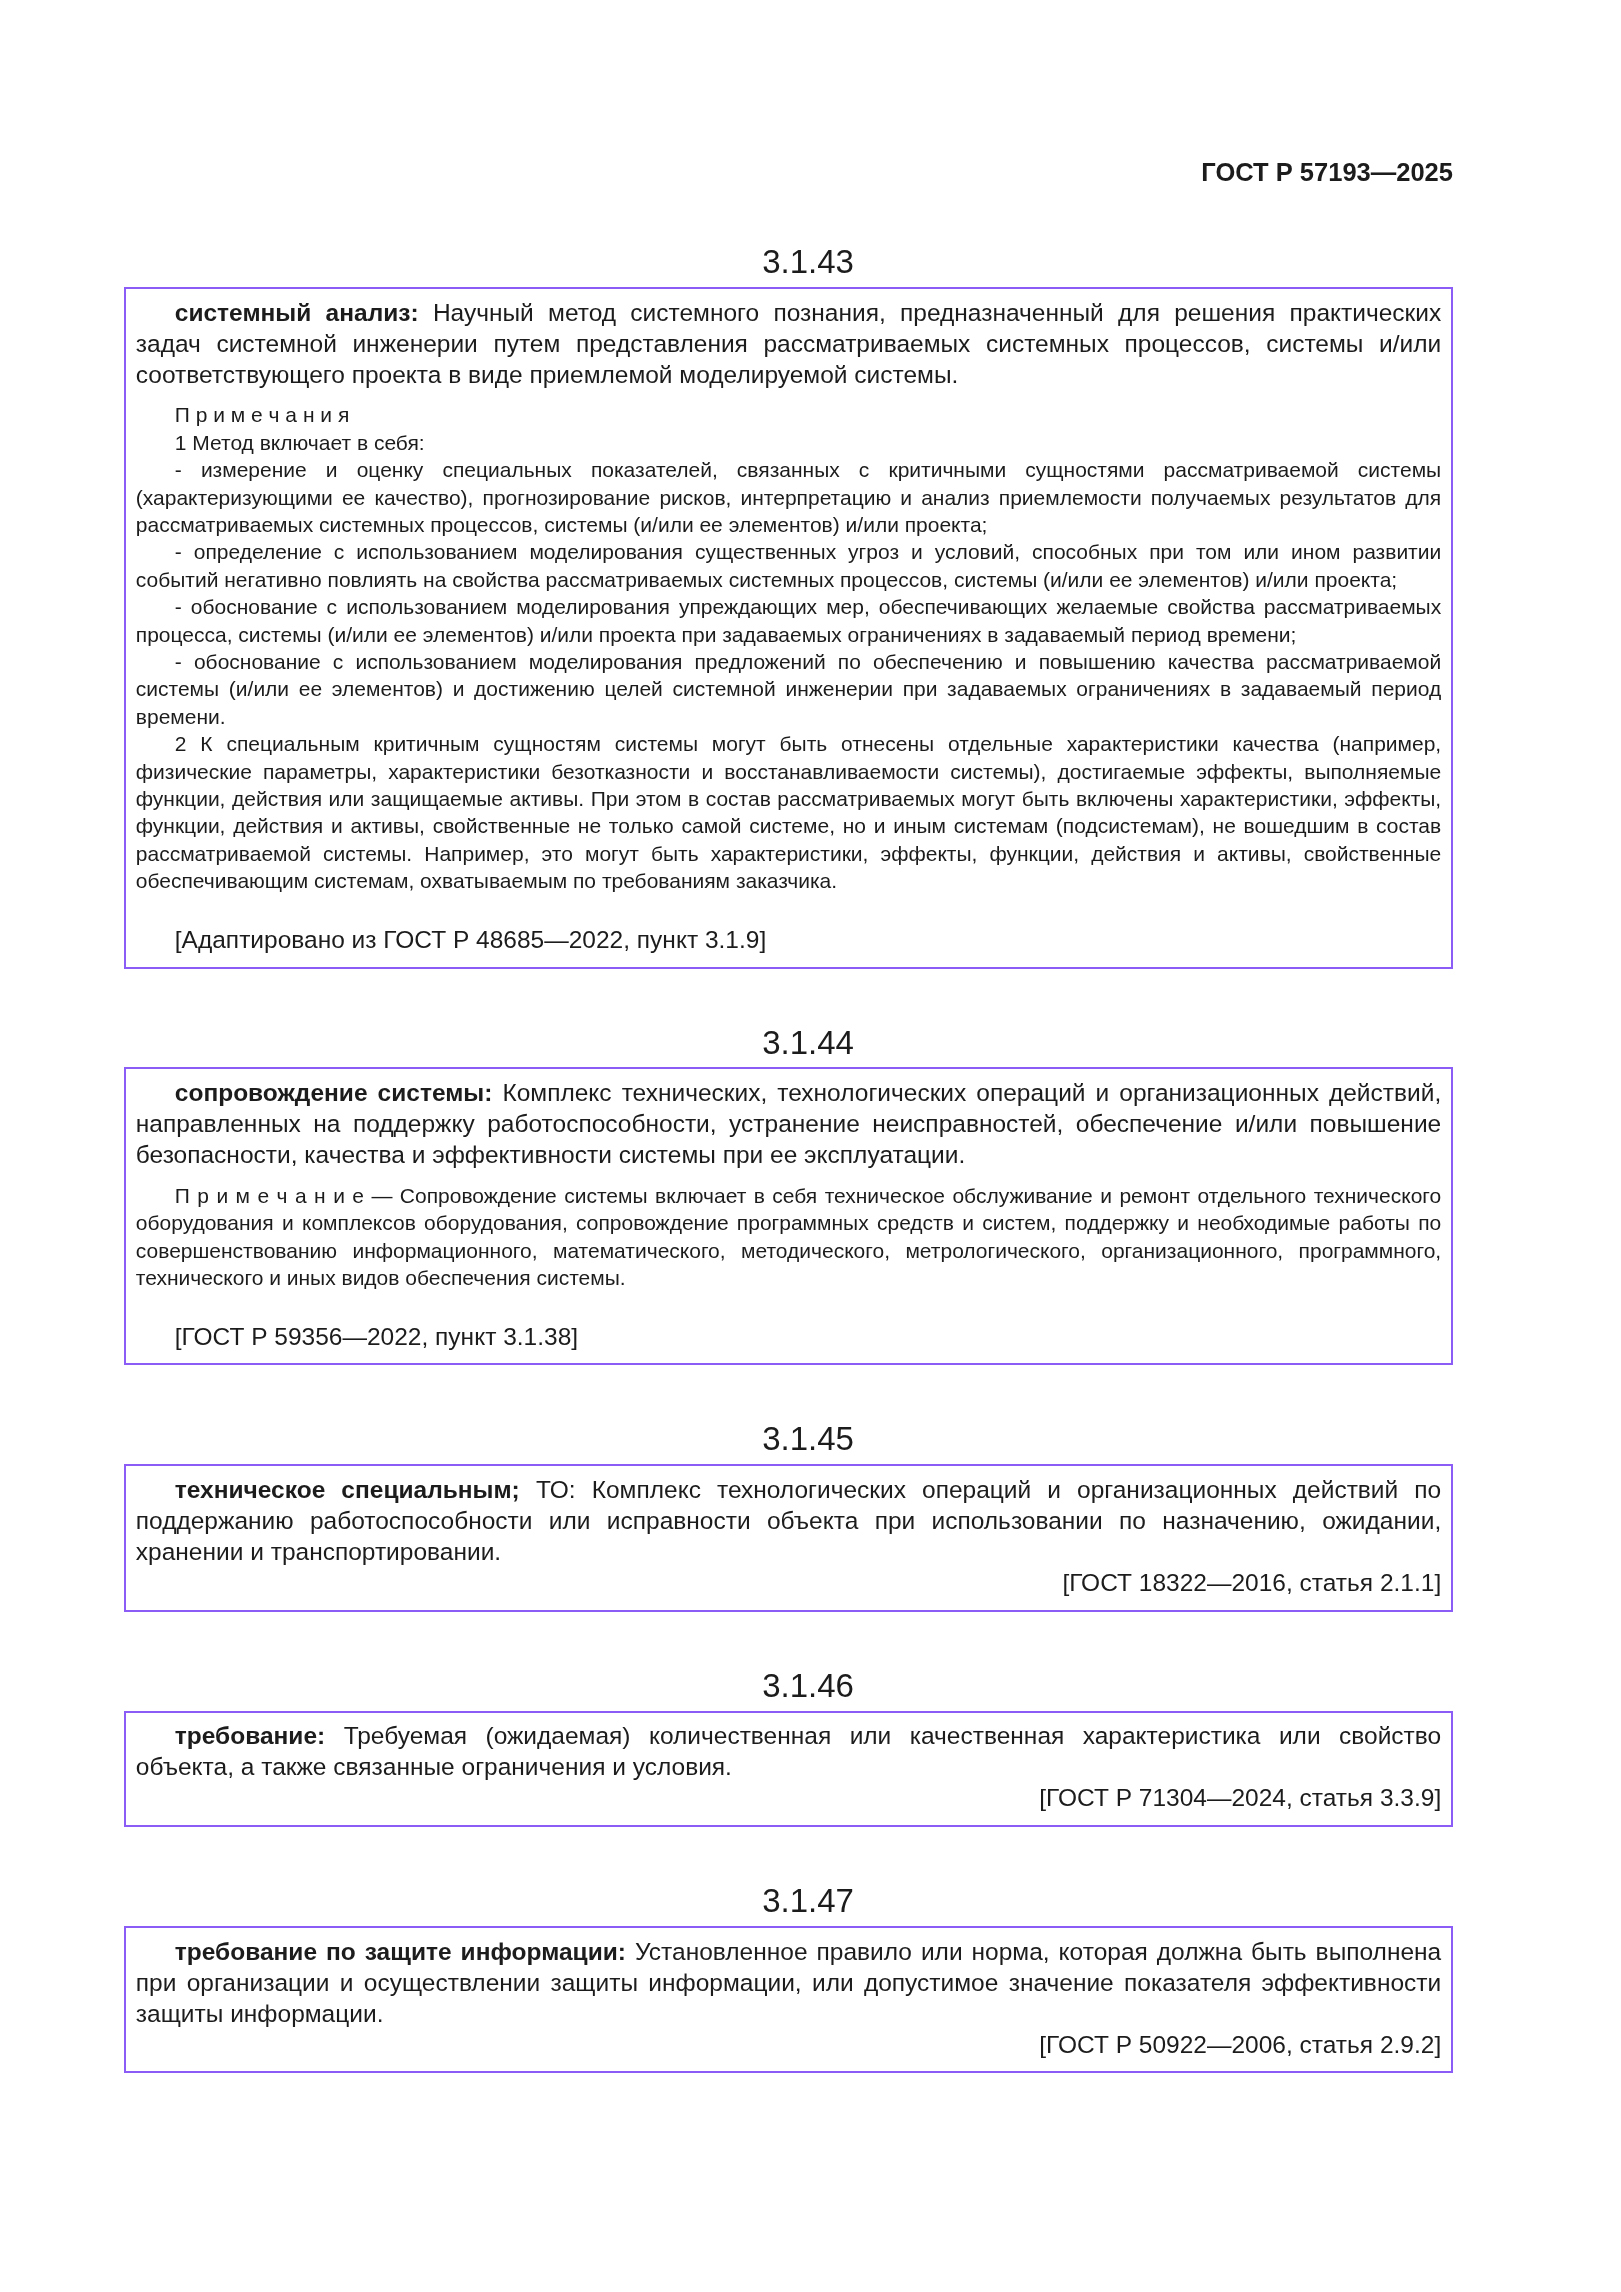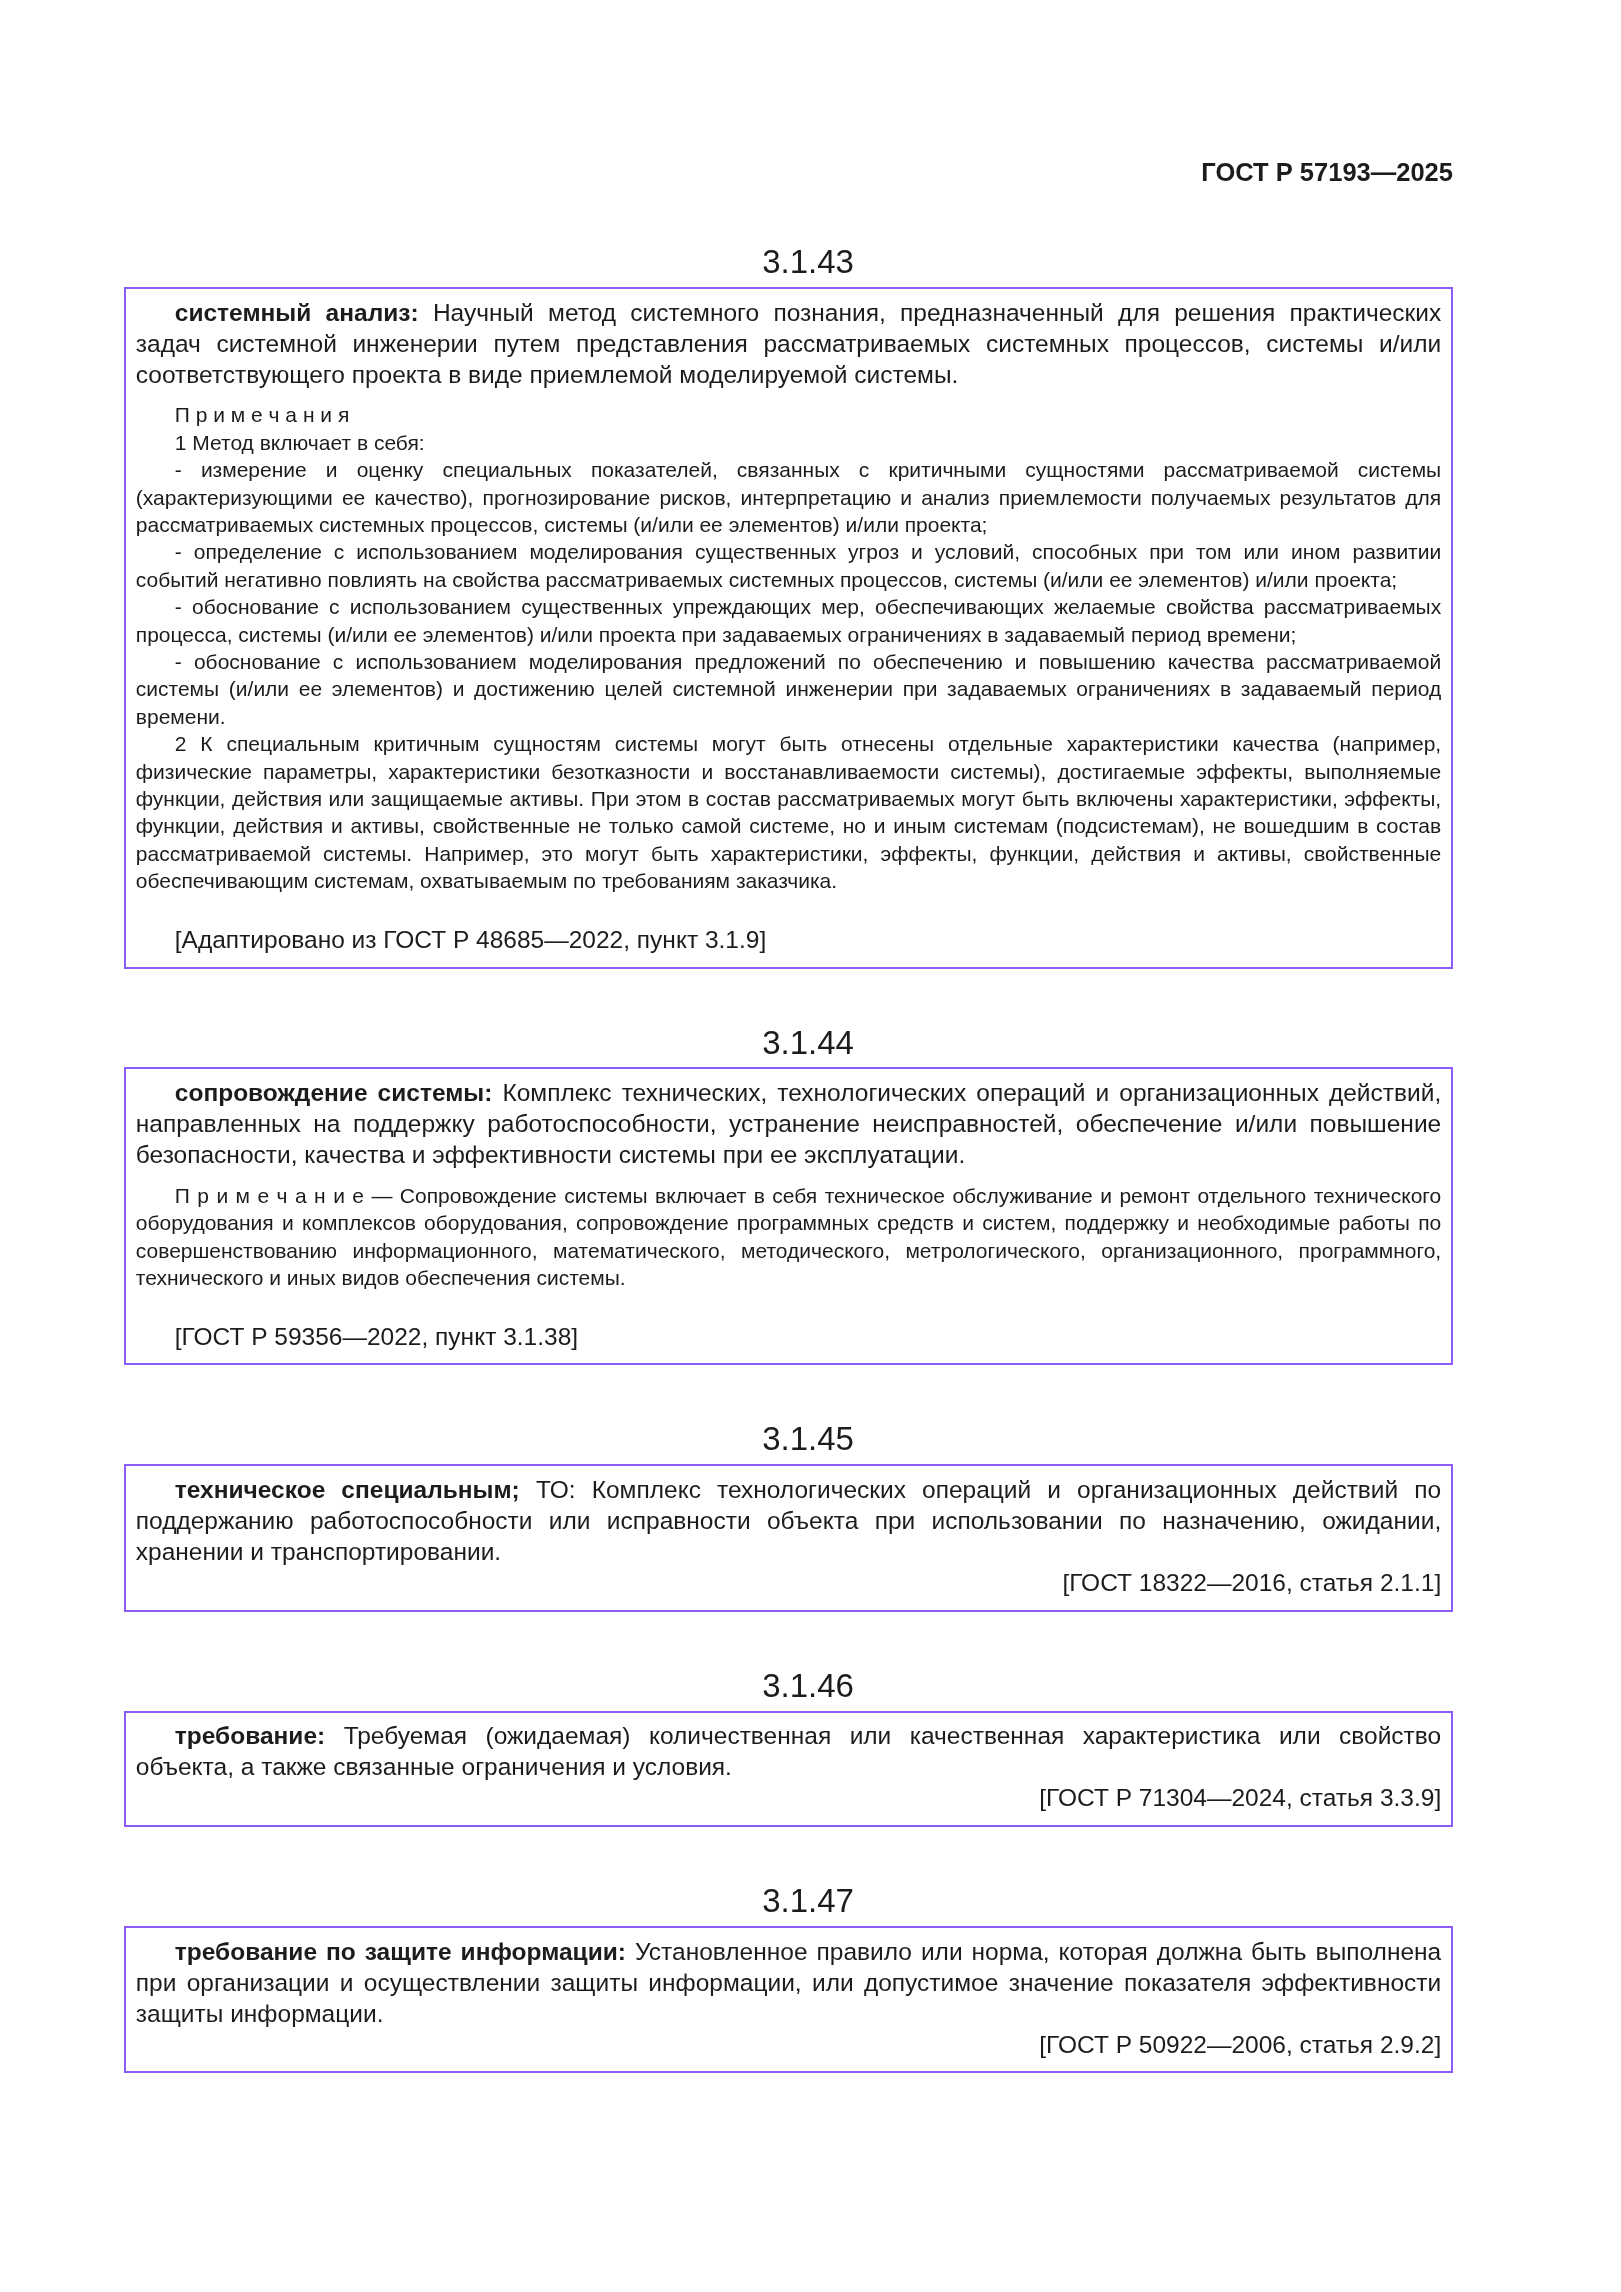--- a/index.html
+++ b/index.html
@@ -76,21 +76,21 @@
 
     <section>
       <p class="sec-num">3.1.43</p>
       <div class="box">
         <p class="main-para"><b>системный анализ:</b> <span>Научный метод системного познания, предназначенный для решения практических задач системной инженерии путем представления рассматриваемых системных процессов, системы и/или соответствующего проекта в виде приемлемой моделируемой системы.</span></p>
         <div class="notes">
           <p class="note-para">П р и м е ч а н и я</p>
           <p class="note-para">1 Метод включает в себя:</p>
           <p class="note-para">- измерение и оценку специальных показателей, связанных с критичными сущностями рассматриваемой системы (характеризующими ее качество), прогнозирование рисков, интерпретацию и анализ приемлемости получаемых результатов для рассматриваемых системных процессов, системы (и/или ее элементов) и/или проекта;</p>
           <p class="note-para">- определение с использованием моделирования существенных угроз и условий, способных при том или ином развитии событий негативно повлиять на свойства рассматриваемых системных процессов, системы (и/или ее элементов) и/или проекта;</p>
-          <p class="note-para">- обоснование с использованием существенных упреждающих мер, обеспечивающих желаемые свойства рассматриваемых процесса, системы (и/или ее элементов) и/или проекта при задаваемых ограничениях в задаваемый период времени;</p>
+          <p class="note-para">- обоснование с использованием моделирования упреждающих мер, обеспечивающих желаемые свойства рассматриваемых процесса, системы (и/или ее элементов) и/или проекта при задаваемых ограничениях в задаваемый период времени;</p>
           <p class="note-para">- обоснование с использованием моделирования предложений по обеспечению и повышению качества рассматриваемой системы (и/или ее элементов) и достижению целей системной инженерии при задаваемых ограничениях в задаваемый период времени.</p>
           <p class="note-para">2 К специальным критичным сущностям системы могут быть отнесены отдельные характеристики качества (например, физические параметры, характеристики безотказности и восстанавливаемости системы), достигаемые эффекты, выполняемые функции, действия или защищаемые активы. При этом в состав рассматриваемых могут быть включены характеристики, эффекты, функции, действия и активы, свойственные не только самой системе, но и иным системам (подсистемам), не вошедшим в состав рассматриваемой системы. Например, это могут быть характеристики, эффекты, функции, действия и активы, свойственные обеспечивающим системам, охватываемым по требованиям заказчика.</p>
         </div>
         <p class="source">[Адаптировано из ГОСТ Р 48685—2022, пункт 3.1.9]</p>
       </div>
     </section>
 
     <section>
       <p class="sec-num">3.1.44</p>
       <div class="box">

